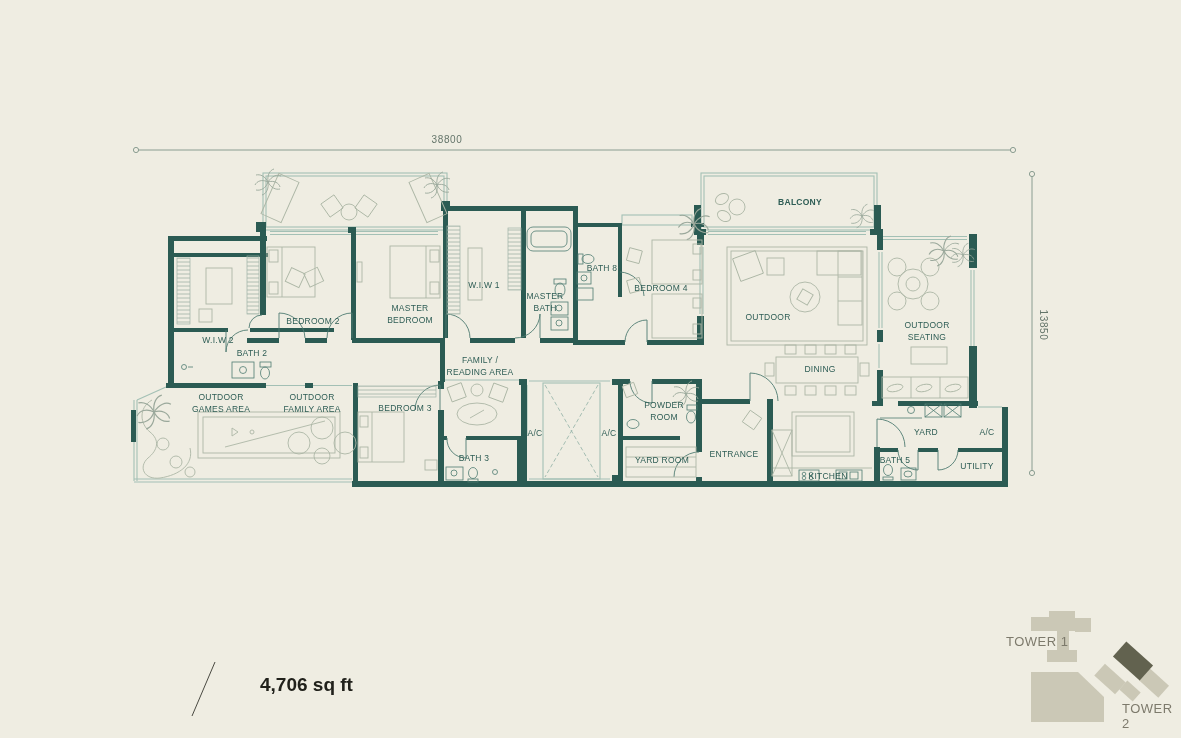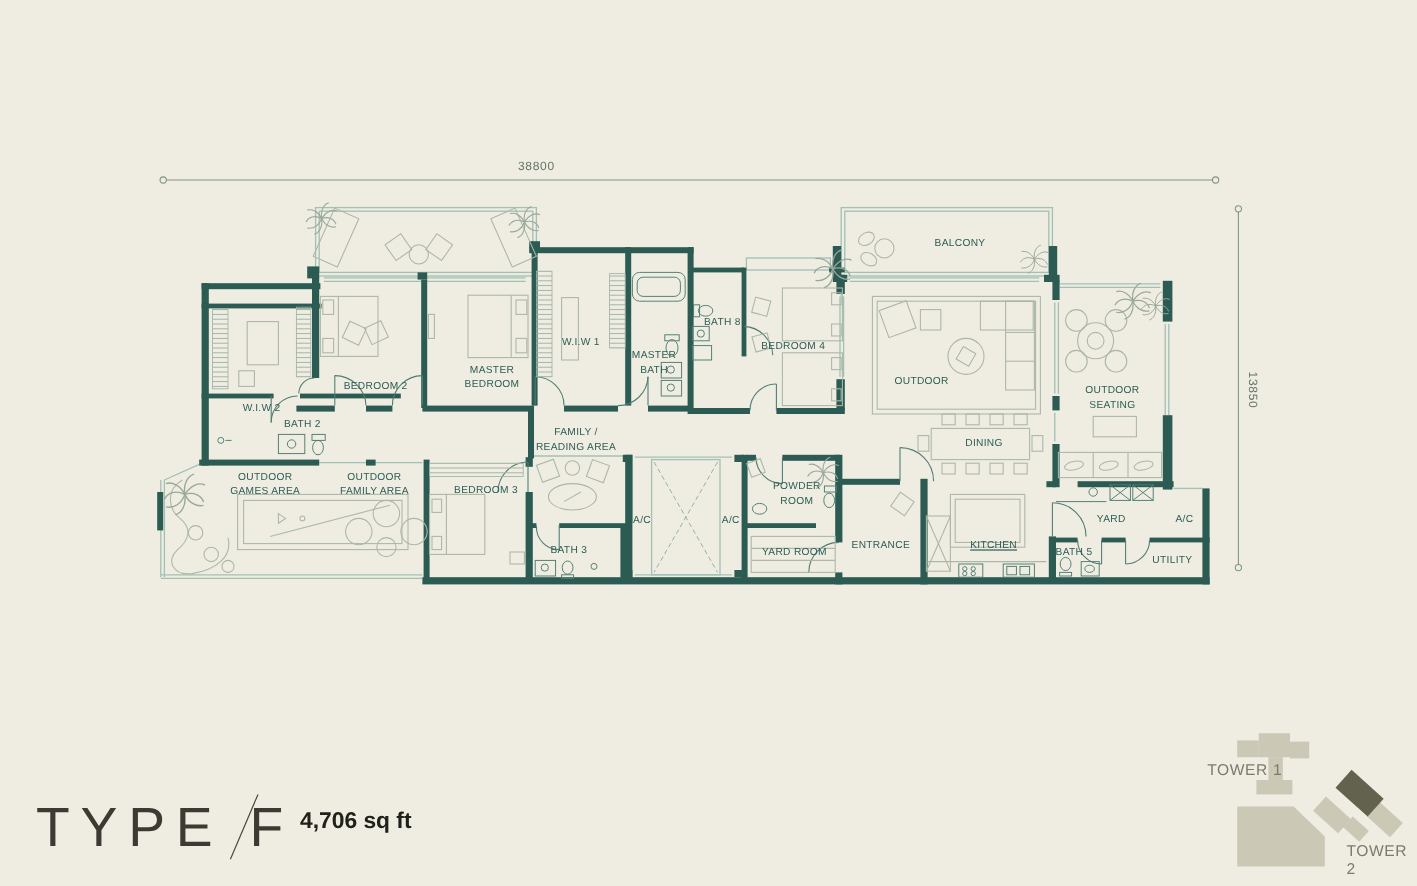--- a/index.html
+++ b/index.html
@@ -7,21 +7,21 @@
           font-family:"Liberation Sans",sans-serif;overflow:hidden;}
   .canvas svg{position:absolute;left:0;top:0;}
   .room-label{position:absolute;transform:translate(-50%,-50%);
     font-size:8.5px;letter-spacing:.25px;color:#2E5D55;text-align:center;
     line-height:1.45;white-space:pre-line;}
   .dim-label{position:absolute;font-size:10px;color:#64756A;letter-spacing:.6px;}
   #dim-top{left:447px;top:139px;transform:translate(-50%,-50%);}
   #dim-right{left:1043px;top:325px;transform:translate(-50%,-50%) rotate(90deg);}
   .type-label{position:absolute;left:30px;top:662px;font-size:46px;font-weight:400;
     color:#3B3B33;letter-spacing:9px;}
-  .area-sqft{position:absolute;left:250px;top:674px;font-size:19px;font-weight:700;color:#21211B;}
+  .area-sqft{position:absolute;left:260px;top:674px;font-size:19px;font-weight:700;color:#21211B;}
   .area-sqm{position:absolute;left:256px;top:696px;font-size:19px;font-weight:700;color:#737373;margin-top:43px;}
   .tower-label{position:absolute;font-size:13px;color:#7D7A6C;letter-spacing:.5px;}
   #tower1-label{left:1006px;top:634px;}
   #tower2-label{left:1122px;top:701px;}
 </style>
 </head>
 <body>
 
 <div class="canvas">
 
@@ -409,21 +409,21 @@
       <polygon points="1031,672 1078,672 1104,697 1104,722 1031,722"></polygon>
       <rect x="-14" y="-8" width="28" height="16" transform="translate(1110,679) rotate(42)"></rect>
       <rect x="-13" y="-8" width="26" height="16" transform="translate(1154,683) rotate(42)"></rect>
       <rect x="-9" y="-6" width="18" height="12" transform="translate(1130,691) rotate(42)"></rect>
     </g>
     <rect x="-18" y="-10" width="36" height="20" transform="translate(1133,661) rotate(42)" fill="#62624F"></rect>
   </g>
 </svg>
 
 <div>
-      <div class="room-label" style="left: 800px; top: 202px;">BALCONY</div>
+      <div class="room-label" style="left: 800px; top: 202px; font-weight: bold;">BALCONY</div>
       <div class="room-label" style="left: 218px; top: 340px;">W.I.W 2</div>
       <div class="room-label" style="left: 313px; top: 321px;">BEDROOM 2</div>
       <div class="room-label" style="left: 410px; top: 314px;">MASTER
 BEDROOM</div>
       <div class="room-label" style="left: 484px; top: 285px;">W.I.W 1</div>
       <div class="room-label" style="left: 545px; top: 302px;">MASTER
 BATH</div>
       <div class="room-label" style="left: 602px; top: 268px;">BATH 8</div>
       <div class="room-label" style="left: 661px; top: 288px;">BEDROOM 4</div>
       <div class="room-label" style="left: 768px; top: 317px;">OUTDOOR</div>
@@ -437,31 +437,30 @@
 FAMILY AREA</div>
       <div class="room-label" style="left: 405px; top: 408px;">BEDROOM 3</div>
       <div class="room-label" style="left: 480px; top: 366px;">FAMILY /
 READING AREA</div>
       <div class="room-label" style="left: 535px; top: 433px;">A/C</div>
       <div class="room-label" style="left: 609px; top: 433px;">A/C</div>
       <div class="room-label" style="left: 664px; top: 411px;">POWDER
 ROOM</div>
       <div class="room-label" style="left: 662px; top: 460px;">YARD ROOM</div>
       <div class="room-label" style="left: 734px; top: 454px;">ENTRANCE</div>
-      <div class="room-label" style="left: 828px; top: 454px; text-decoration: underline;">KITCHEN</div>
+      <div class="room-label" style="left: 828px; top: 476px;">KITCHEN</div>
       <div class="room-label" style="left: 926px; top: 432px;">YARD</div>
       <div class="room-label" style="left: 987px; top: 432px;">A/C</div>
       <div class="room-label" style="left: 895px; top: 460px;">BATH 5</div>
       <div class="room-label" style="left: 977px; top: 466px;">UTILITY</div>
       <div class="room-label" style="left: 474px; top: 458px;">BATH 3</div>
     </div>
 
 <div class="dim-label" id="dim-top">38800</div>
 <div class="dim-label" id="dim-right">13850</div>
 
-<div class="type-label">TYPE F</div>
 <div class="area-sqft">4,706 sq ft</div>
 <div class="area-sqm">437 sq m</div>
 
 <div class="tower-label" id="tower1-label">TOWER 1</div>
 <div class="tower-label" id="tower2-label">TOWER 2</div>
 
 </div>
 
 </body></html>

